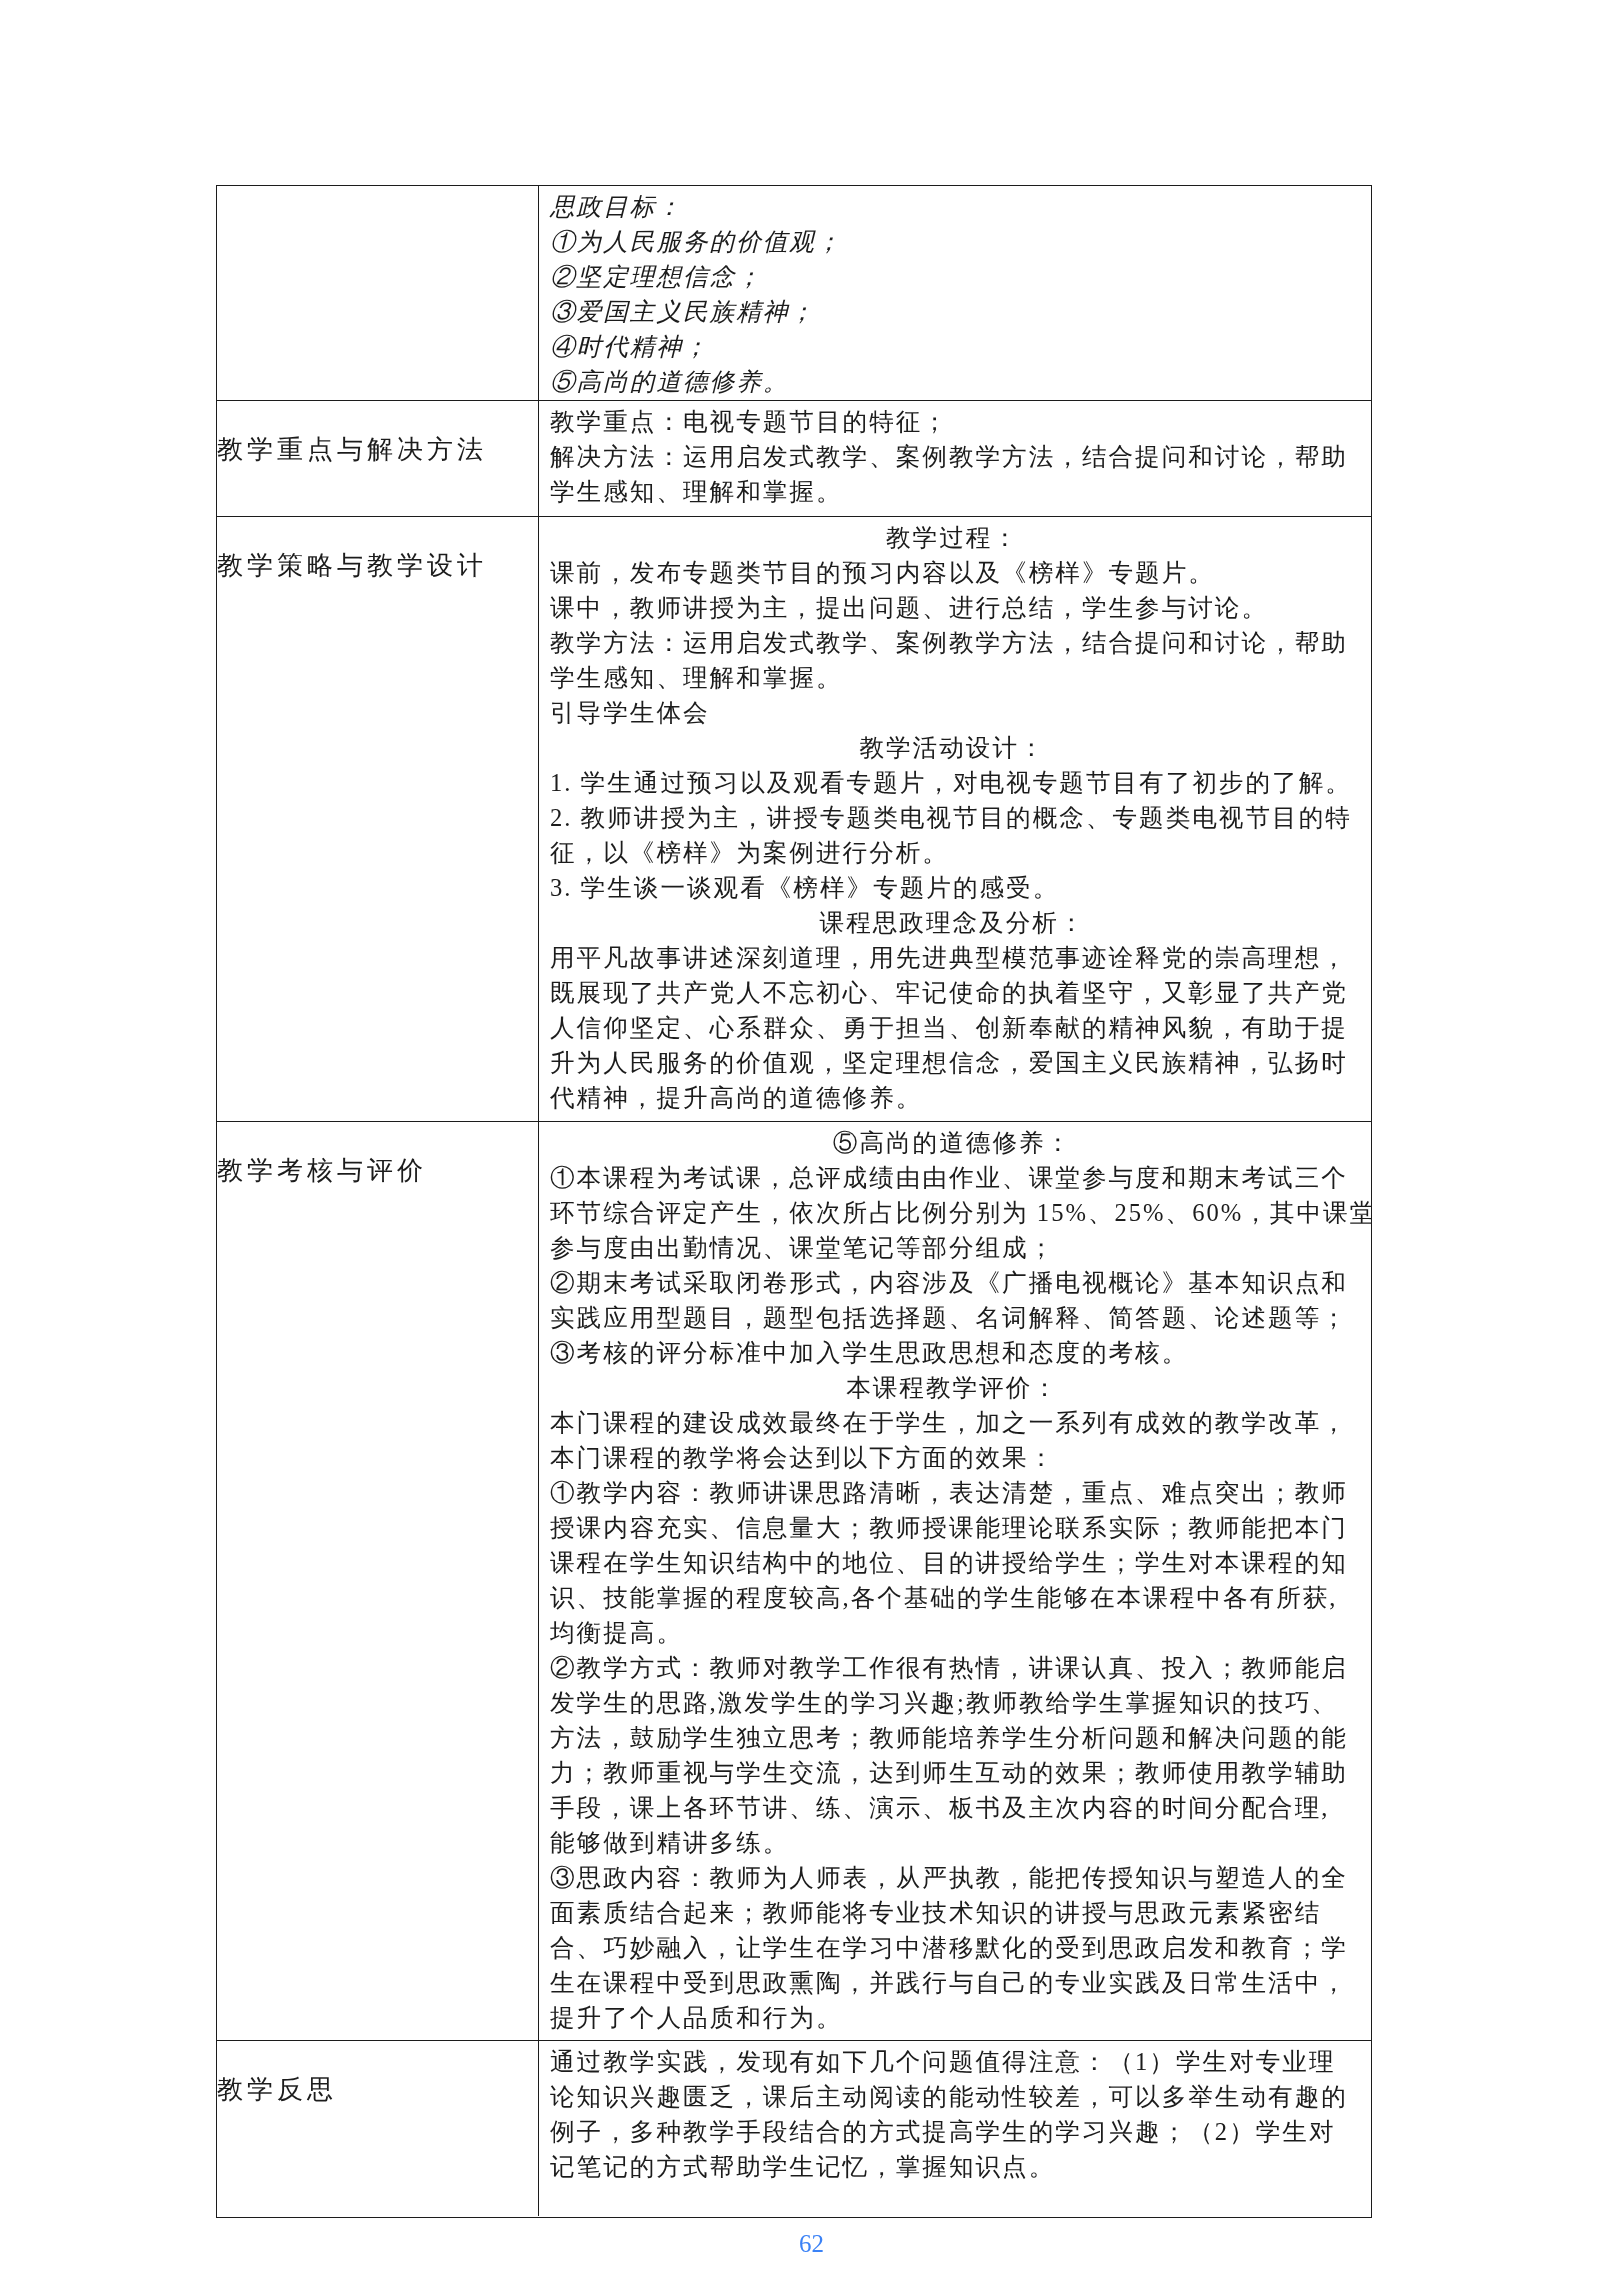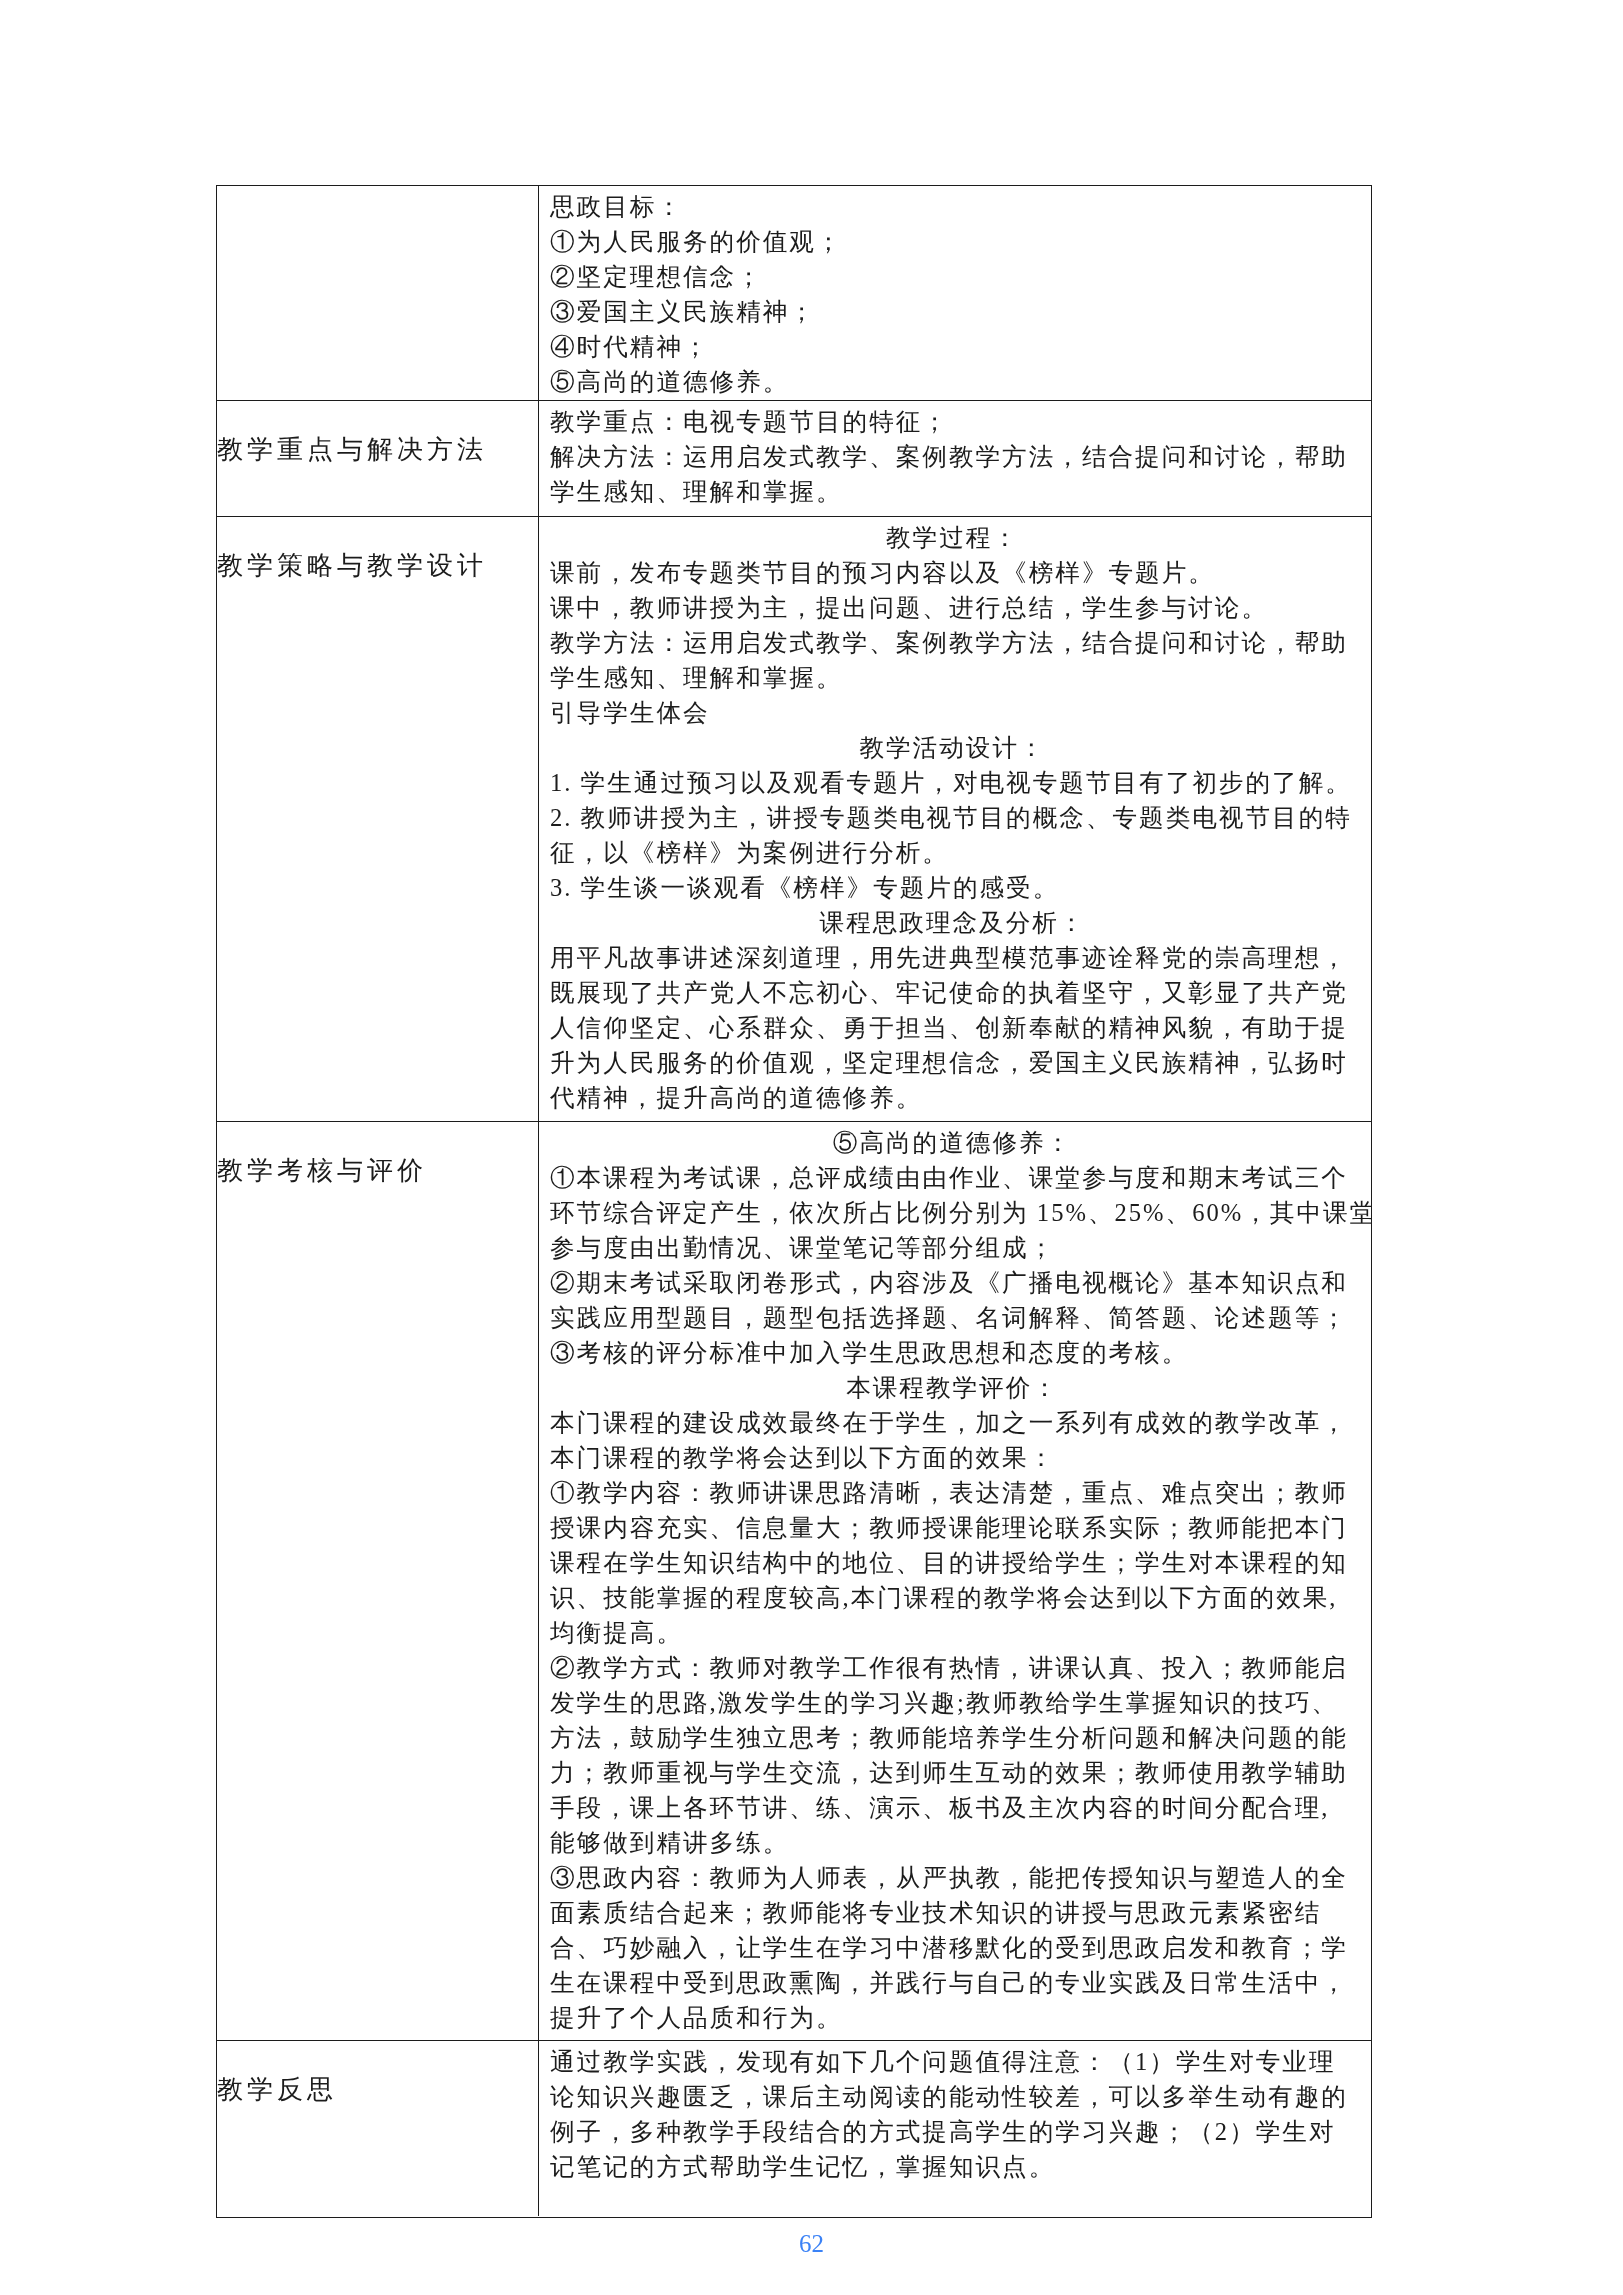--- a/index.html
+++ b/index.html
@@ -21,21 +21,21 @@
     height: 2033px;
     border: 1.6px solid #1c1c1c;
     background: #ffffff;
   }
   .t-row {
     display: grid;
     grid-template-columns: 322px 1fr;
     width: 100%;
   }
   .t-row + .t-row { border-top: 1.6px solid #1c1c1c; }
-  .row-h1 { height: 214px; }
+  .row-h1 { height: 214px; font-style: italic; }
   .row-h2 { height: 116px; }
   .row-h3 { height: 605px; }
   .row-h4 { height: 919px; }
   .row-h5 { height: 176px; }
   .t-label {
     border-right: 1.6px solid #1c1c1c;
     text-align: left;
     padding-top: 33px;
     font-size: 26px;
     letter-spacing: 4px;
@@ -126,21 +126,21 @@
           <div class="line">参与度由出勤情况、课堂笔记等部分组成；</div>
           <div class="line">②期末考试采取闭卷形式，内容涉及《广播电视概论》基本知识点和</div>
           <div class="line">实践应用型题目，题型包括选择题、名词解释、简答题、论述题等；</div>
           <div class="line">③考核的评分标准中加入学生思政思想和态度的考核。</div>
           <div class="line bold">本课程教学评价：</div>
           <div class="line">本门课程的建设成效最终在于学生，加之一系列有成效的教学改革，</div>
           <div class="line">本门课程的教学将会达到以下方面的效果：</div>
           <div class="line">①教学内容：教师讲课思路清晰，表达清楚，重点、难点突出；教师</div>
           <div class="line">授课内容充实、信息量大；教师授课能理论联系实际；教师能把本门</div>
           <div class="line">课程在学生知识结构中的地位、目的讲授给学生；学生对本课程的知</div>
-          <div class="line">识、技能掌握的程度较高,本门课程的教学将会达到以下方面的效果,</div>
+          <div class="line">识、技能掌握的程度较高,各个基础的学生能够在本课程中各有所获,</div>
           <div class="line">均衡提高。</div>
           <div class="line">②教学方式：教师对教学工作很有热情，讲课认真、投入；教师能启</div>
           <div class="line">发学生的思路,激发学生的学习兴趣;教师教给学生掌握知识的技巧、</div>
           <div class="line">方法，鼓励学生独立思考；教师能培养学生分析问题和解决问题的能</div>
           <div class="line">力；教师重视与学生交流，达到师生互动的效果；教师使用教学辅助</div>
           <div class="line">手段，课上各环节讲、练、演示、板书及主次内容的时间分配合理,</div>
           <div class="line">能够做到精讲多练。</div>
           <div class="line">③思政内容：教师为人师表，从严执教，能把传授知识与塑造人的全</div>
           <div class="line">面素质结合起来；教师能将专业技术知识的讲授与思政元素紧密结</div>
           <div class="line">合、巧妙融入，让学生在学习中潜移默化的受到思政启发和教育；学</div>

